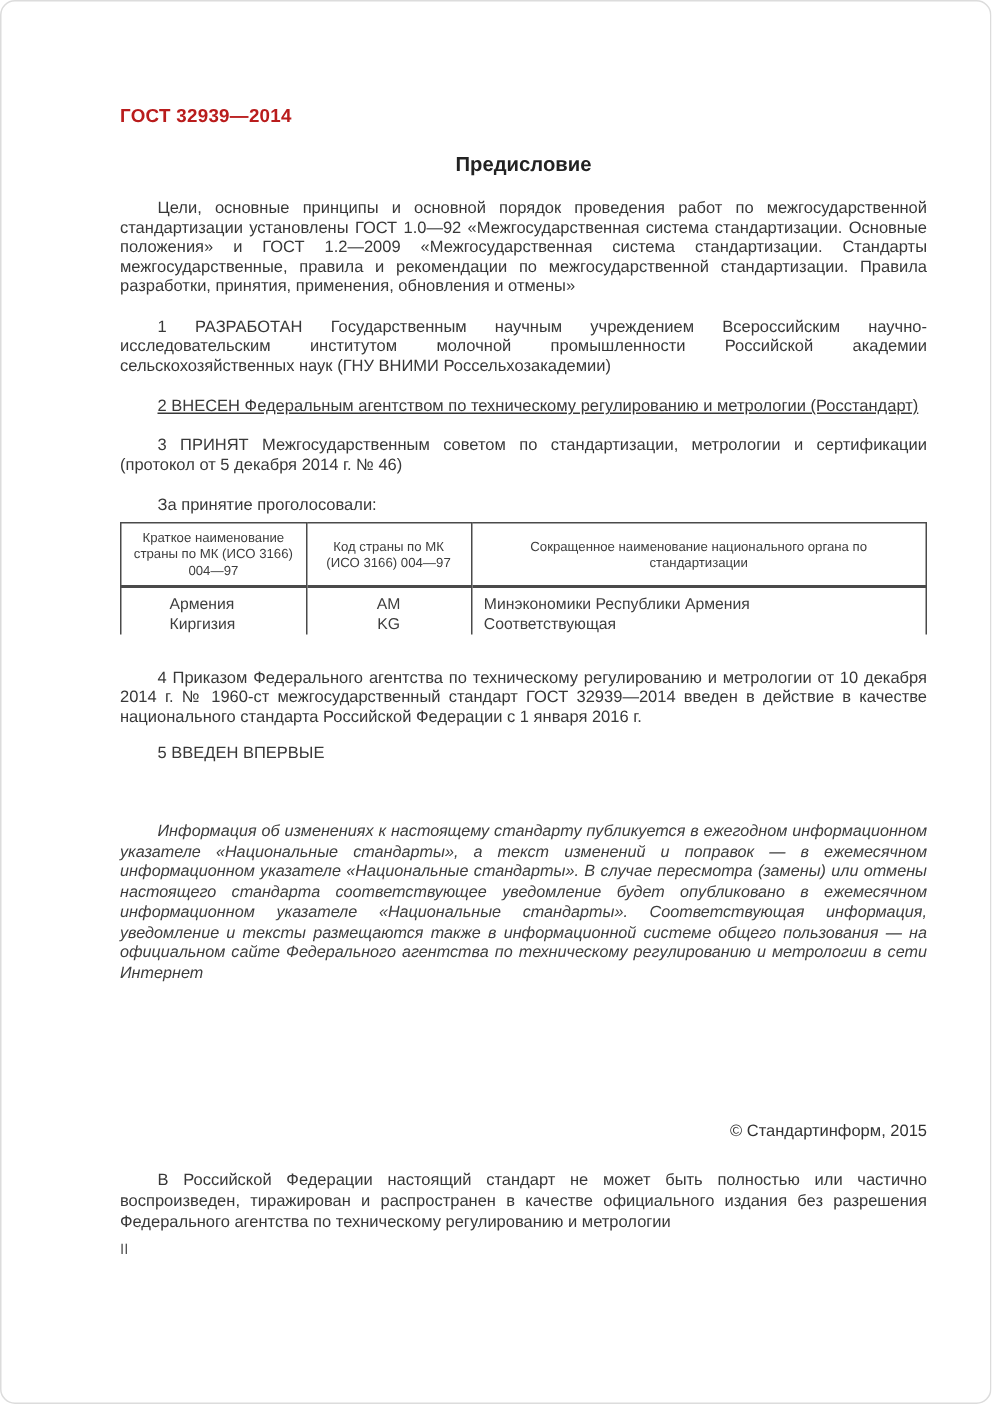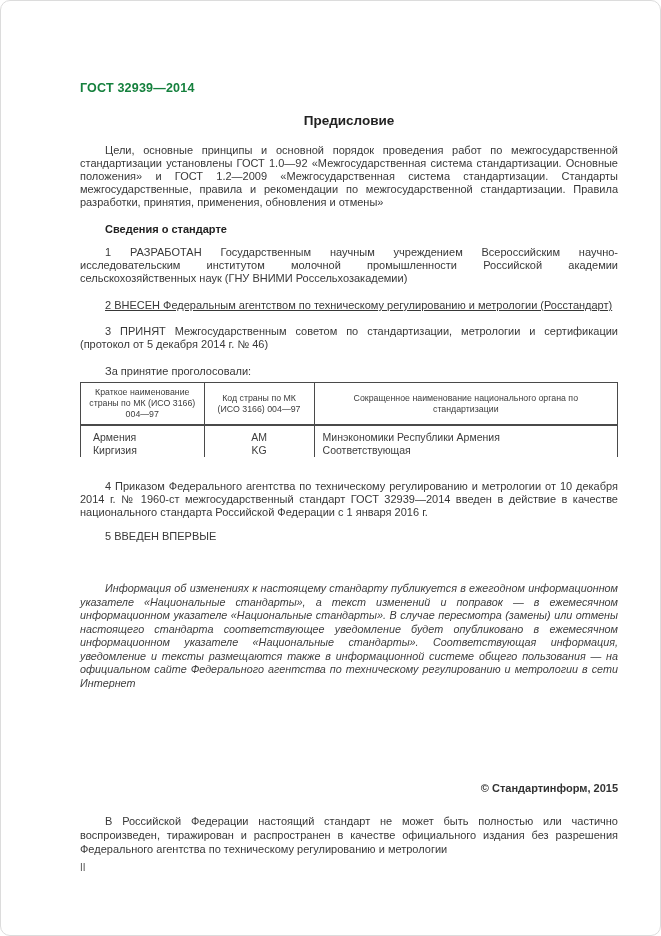--- a/index.html
+++ b/index.html
@@ -19,22 +19,22 @@
     font-family: "Liberation Sans", sans-serif;
     color: #383838;
   }
   .content {
     box-sizing: border-box;
     padding: 64px 42px 0 79px;
   }
   .doc-code {
     font-weight: bold;
     font-size: 12.5px;
-    color: #15803d;
-    margin: 16px 0 18px 0;
+    color: #b91c1c;
+    margin: 5px 0 18px 0;
     letter-spacing: 0.2px;
   }
   .fw-title {
     text-align: center;
     font-weight: bold;
     font-size: 13.5px;
     color: #222222;
     margin: 0 0 16px 0;
   }
   p.body-par {
@@ -79,39 +79,38 @@
   table.vote-table td {
     border-left: 1px solid #4a4a4a;
     border-right: 1px solid #4a4a4a;
     font-size: 10.5px;
     line-height: 13px;
     padding: 0 8px;
     color: #3d3d3d;
   }
   table.vote-table tr.first td { padding-top: 5px; }
   table.vote-table tr.last td { padding-bottom: 5px; border-bottom: 1.5px solid #4a4a4a; }
-  table.vote-table td.country { padding-left: 12px; }
+  table.vote-table td.country { padding-left: 32px; }
   table.vote-table td.code { text-align: center; }
   p.clause-4 { margin-bottom: 11px; }
   p.clause-5 { margin-bottom: 39px; }
   p.amendments {
     margin: 0 0 92px 0;
     font-style: italic;
     font-size: 10.8px;
     line-height: 13.5px;
     text-align: justify;
     text-indent: 25px;
     color: #3d3d3d;
   }
   .copyright {
     text-align: right;
     font-size: 11px;
     margin: 0 0 21px 0;
     color: #333333;
-    font-weight: bold;
   }
   p.repro-notice {
     margin: 0 0 6px 0;
     font-size: 11px;
     line-height: 13.8px;
     text-align: justify;
     text-indent: 25px;
   }
   .page-number {
     font-size: 10px;
@@ -124,21 +123,20 @@
 
 <div class="page">
   <div class="content">
 
     <div class="doc-code">ГОСТ 32939—2014</div>
 
     <div class="fw-title">Предисловие</div>
 
     <p class="body-par intro">Цели, основные принципы и основной порядок проведения работ по межгосударственной стандартизации установлены ГОСТ 1.0—92 «Межгосударственная система стандартизации. Основные положения» и ГОСТ 1.2—2009 «Межгосударственная система стандартизации. Стандарты межгосударственные, правила и рекомендации по межгосударственной стандартизации. Правила разработки, принятия, применения, обновления и отмены»</p>
 
-    <div class="info-heading">Сведения о стандарте</div>
 
     <p class="body-par clause-1">1 РАЗРАБОТАН Государственным научным учреждением Всероссийским научно-исследовательским институтом молочной промышленности Российской академии сельскохозяйственных наук (ГНУ ВНИМИ Россельхозакадемии)</p>
     <p class="body-par clause-2">2 ВНЕСЕН Федеральным агентством по техническому регулированию и метрологии (Росстандарт)</p>
     <p class="body-par clause-3">3 ПРИНЯТ Межгосударственным советом по стандартизации, метрологии и сертификации (протокол от 5 декабря 2014 г. № 46)</p>
 
     <p class="body-par vote-intro">За принятие проголосовали:</p>
 
     <table class="vote-table">
       <colgroup>
         <col class="c1">

